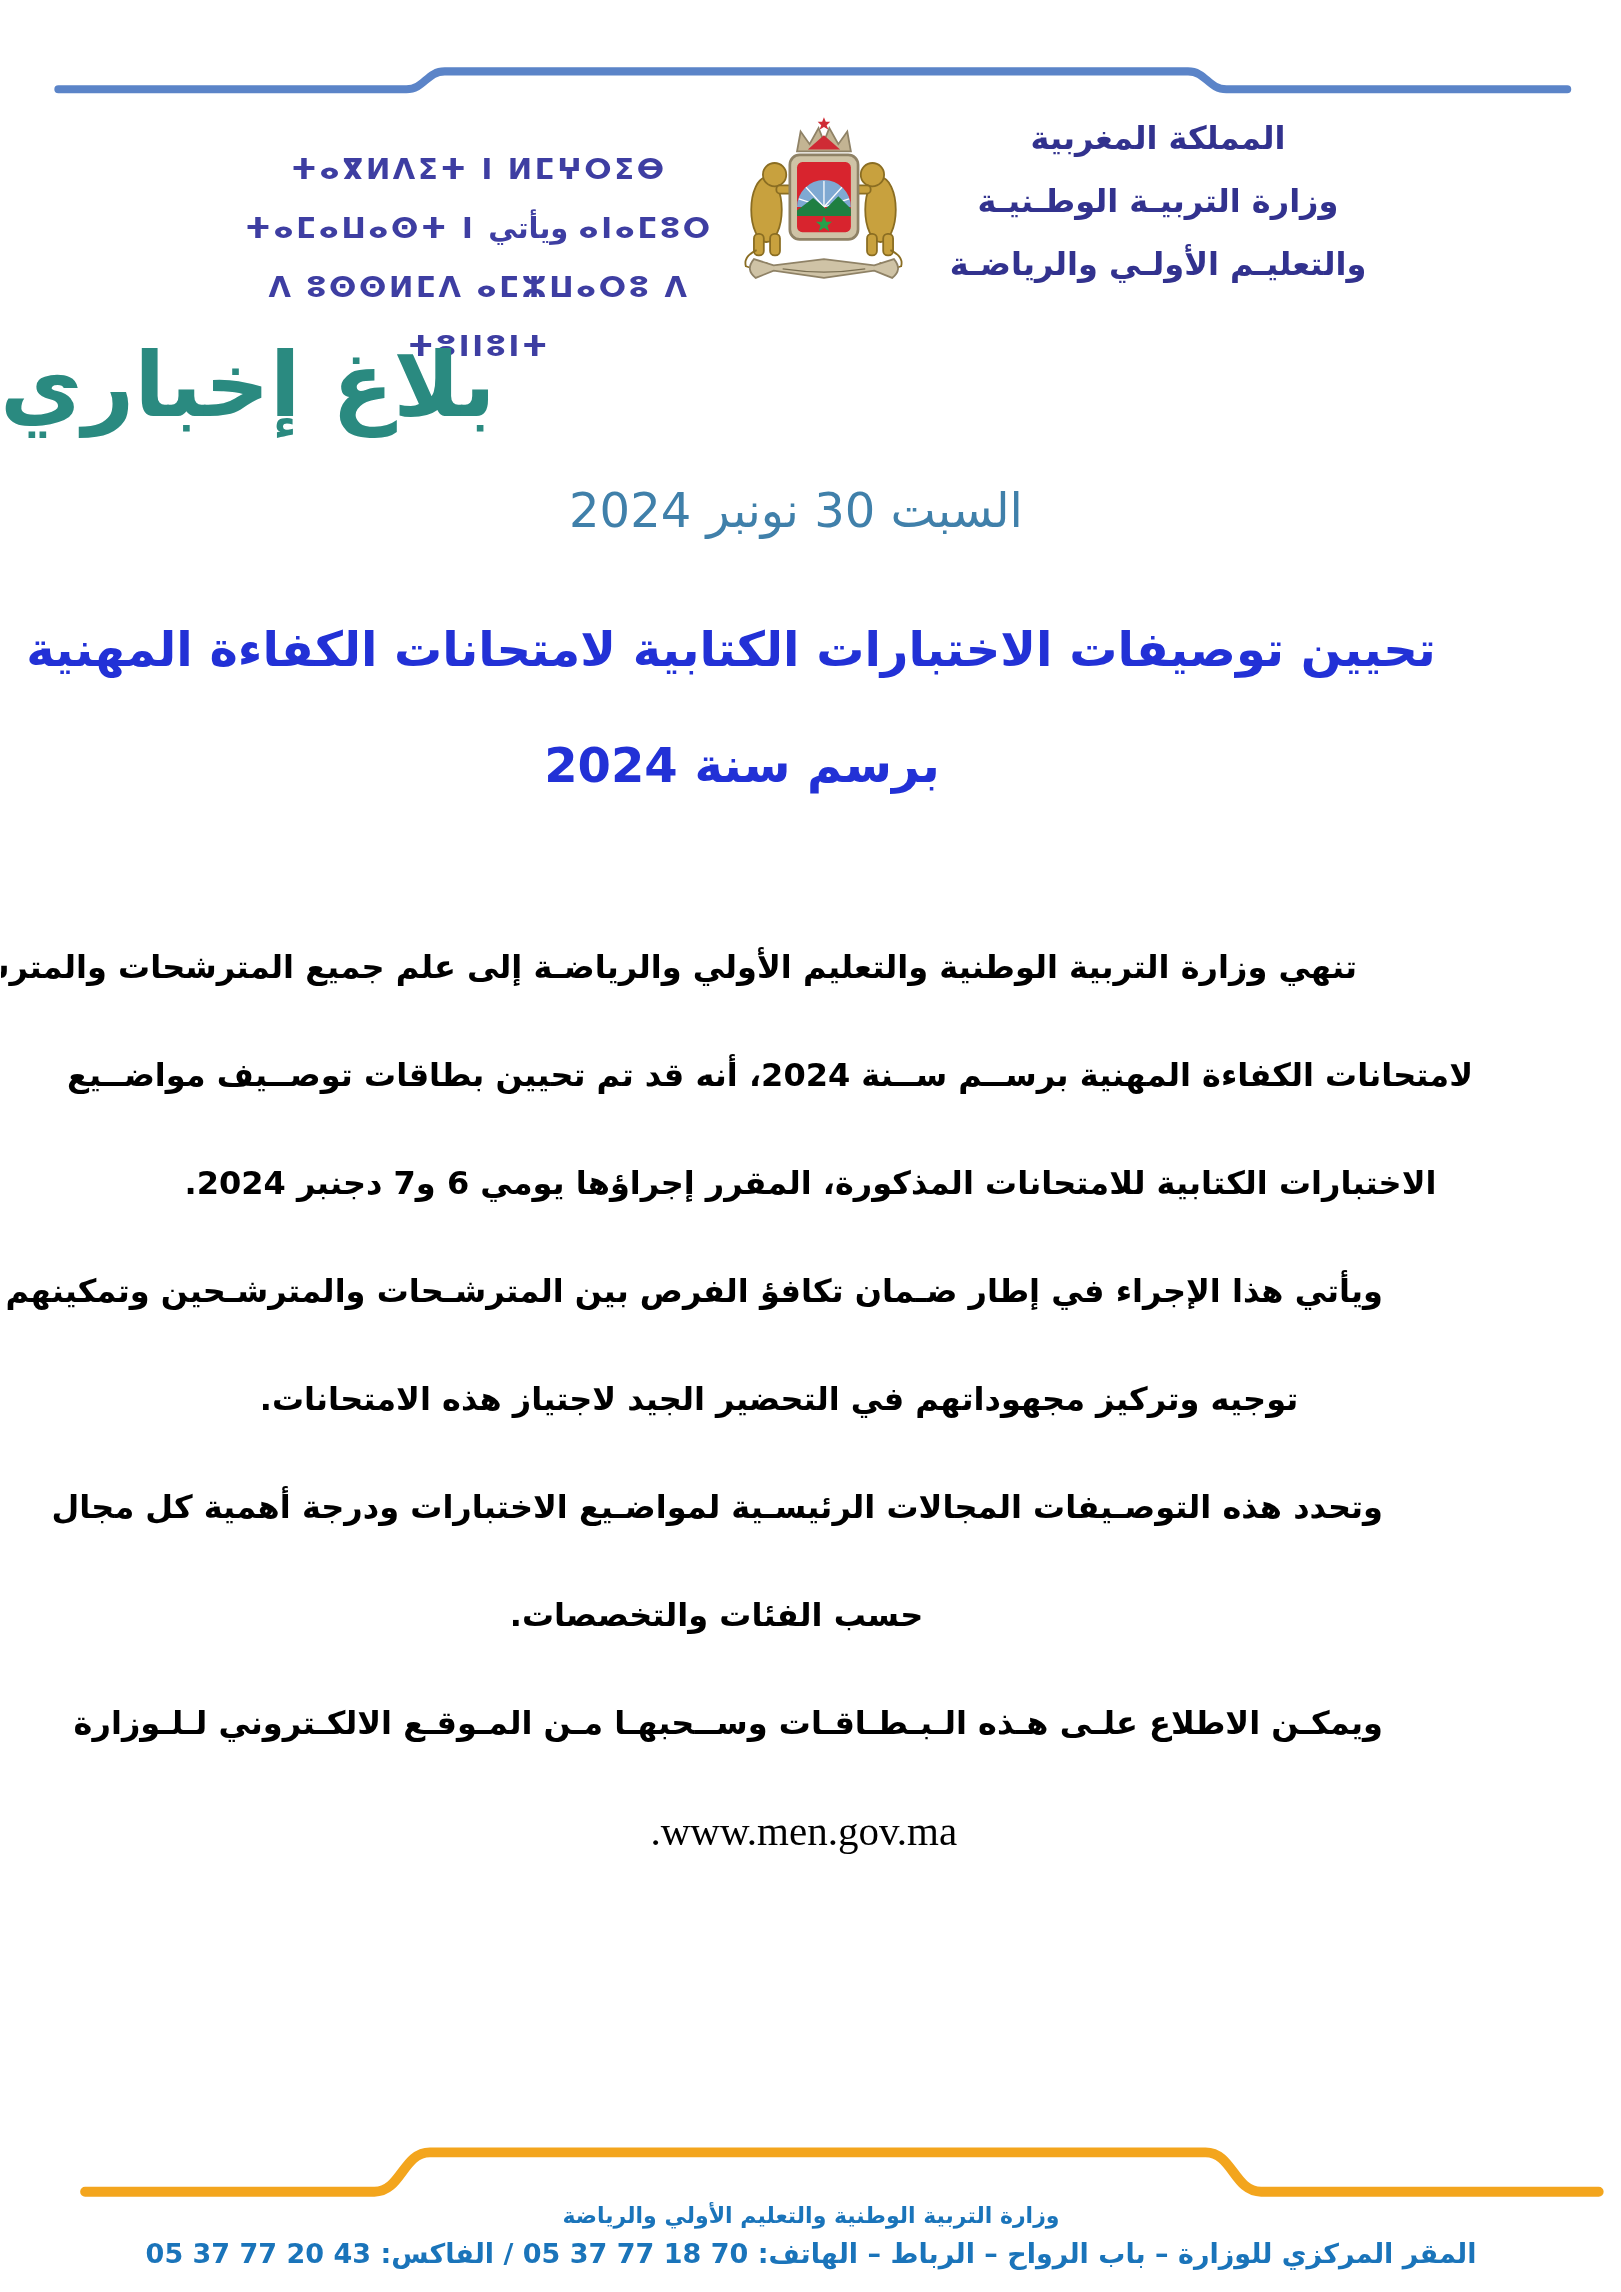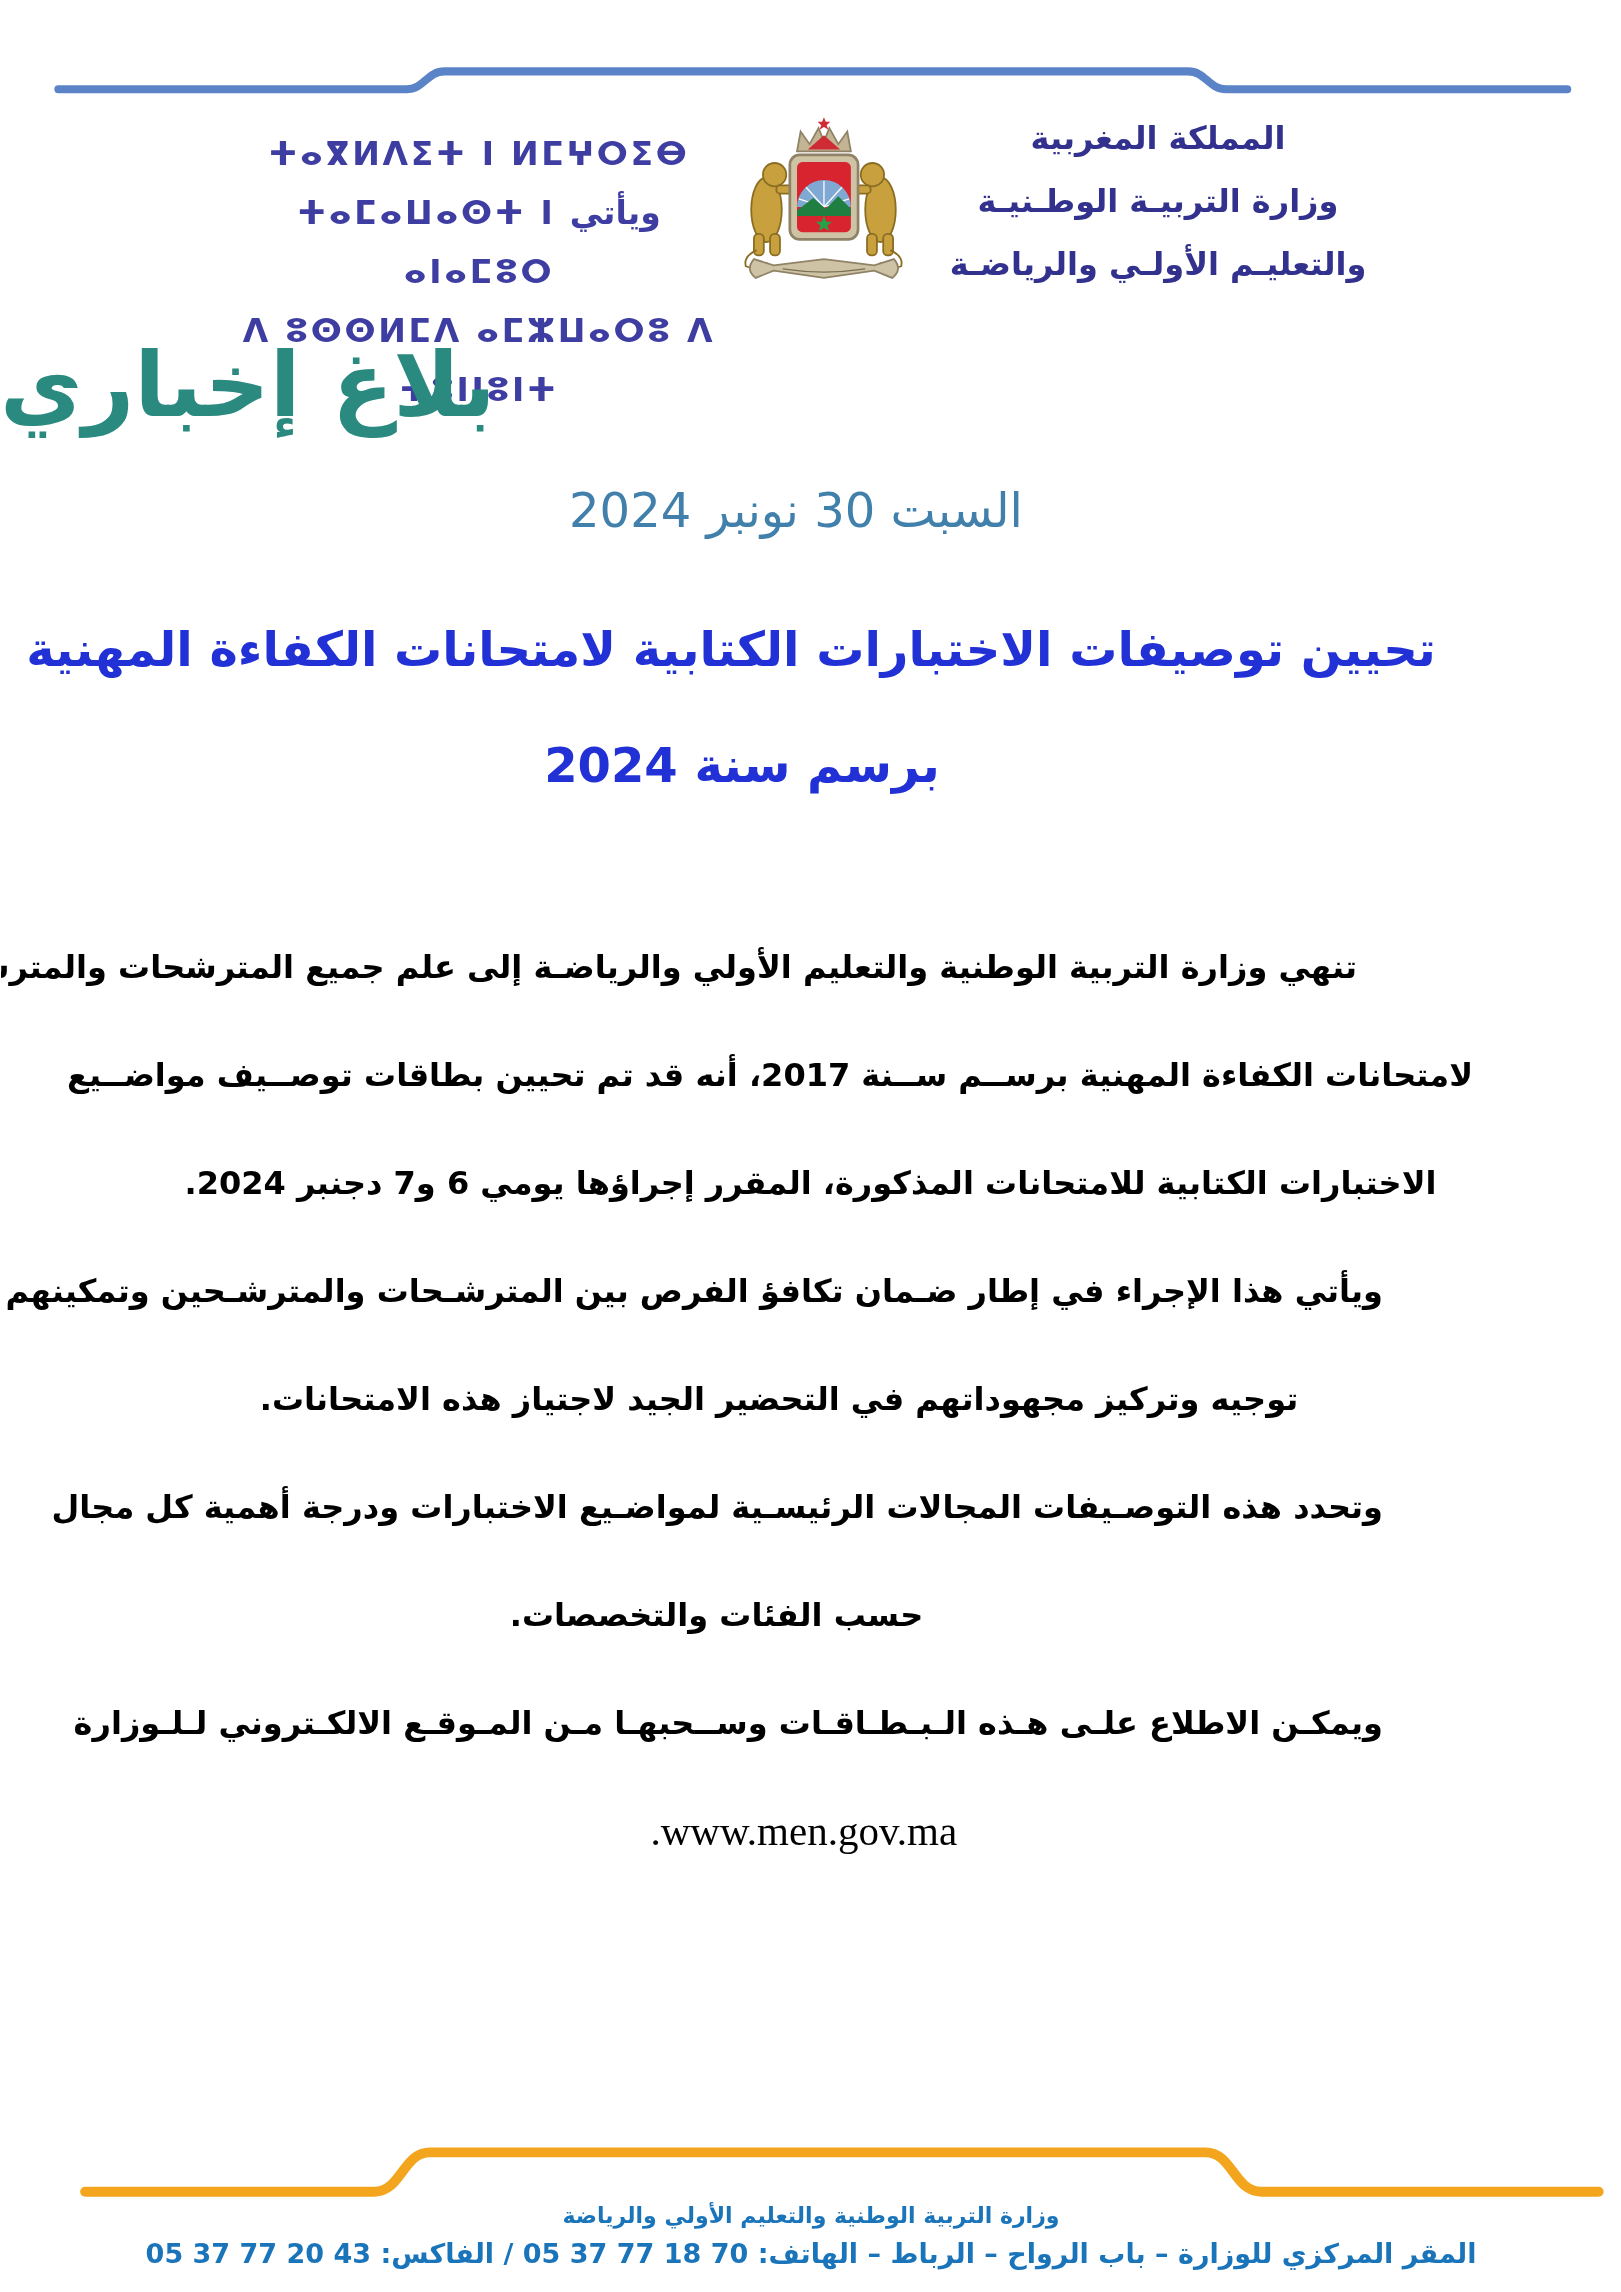--- a/index.html
+++ b/index.html
@@ -5,22 +5,22 @@
   html,body{margin:0;padding:0;background:#ffffff;}
   body{width:1622px;height:2293px;position:relative;overflow:hidden;
        font-family:"DejaVu Sans",sans-serif;}
   .abs{position:absolute;}
 
   
   #top-wave{left:0;top:0;width:1622px;height:116px;}
   #footer-wave{left:0;top:2136px;width:1622px;height:81px;}
 
   
-  #tifinagh-block{left:228px;top:124px;width:502px;text-align:center;
-      color:#3e3ea2;font-size:33px;font-weight:600;letter-spacing:2.7px;
+  #tifinagh-block{left:228px;top:140px;width:502px;text-align:center;
+      color:#3e3ea2;font-size:29px;font-weight:600;letter-spacing:2.7px;
       line-height:59px;direction:ltr;}
   #emblem{left:727px;top:115px;width:193px;height:184px;}
   #arabic-header-block{left:878px;top:107px;width:560px;text-align:center;
       color:#32328e;font-size:32px;font-weight:bold;line-height:63px;direction:rtl;}
 
   
   #bulletin-title{left:0;top:318px;width:1622px;text-align:left;
       color:#2a8a80;font-size:90px;font-weight:bold;line-height:134px;direction:rtl;}
   #bulletin-date{left:0;top:470px;width:1592px;text-align:center;
       color:#4080aa;font-size:48px;font-weight:normal;line-height:81px;direction:rtl;}
@@ -110,21 +110,21 @@
   <div>والتعليـم الأولـي والرياضـة</div>
 </div>
 
 <div id="bulletin-title" class="abs">بلاغ إخباري</div>
 <div id="bulletin-date" class="abs">السبت 30 نونبر 2024</div>
 <div id="subject-line1" class="abs">تحيين توصيفات الاختبارات الكتابية لامتحانات الكفاءة المهنية</div>
 <div id="subject-line2" class="abs">برسم سنة 2024</div>
 
 <div id="body-block" class="abs">
   <div class="bl firstshort">تنهي وزارة التربية الوطنية والتعليم الأولي والرياضـة إلى علم جميع المترشحات والمترشحين</div>
-  <div class="bl jfull">لامتحانات الكفاءة المهنية برســم ســنة 2017، أنه قد تم تحيين بطاقات توصــيف مواضــيع</div>
+  <div class="bl jfull">لامتحانات الكفاءة المهنية برســم ســنة 2024، أنه قد تم تحيين بطاقات توصــيف مواضــيع</div>
   <div class="bl">الاختبارات الكتابية للامتحانات المذكورة، المقرر إجراؤها يومي 6 و7 دجنبر 2024.</div>
   <div class="bl first">ويأتي هذا الإجراء في إطار ضـمان تكافؤ الفرص بين المترشـحات والمترشـحين وتمكينهم من</div>
   <div class="bl off70">توجيه وتركيز مجهوداتهم في التحضير الجيد لاجتياز هذه الامتحانات.</div>
   <div class="bl first">وتحدد هذه التوصـيفات المجالات الرئيسـية لمواضـيع الاختبارات ودرجة أهمية كل مجال</div>
   <div class="bl off210">حسب الفئات والتخصصات.</div>
   <div class="bl first">ويمكـن الاطلاع علـى هـذه الـبـطـاقـات وســحبهـا مـن المـوقـع الالكـتروني لـلـوزارة</div>
   <div class="bl url">www.men.gov.ma.</div>
 </div>
 
 <svg id="footer-wave" class="abs" viewBox="0 0 1811 90">

